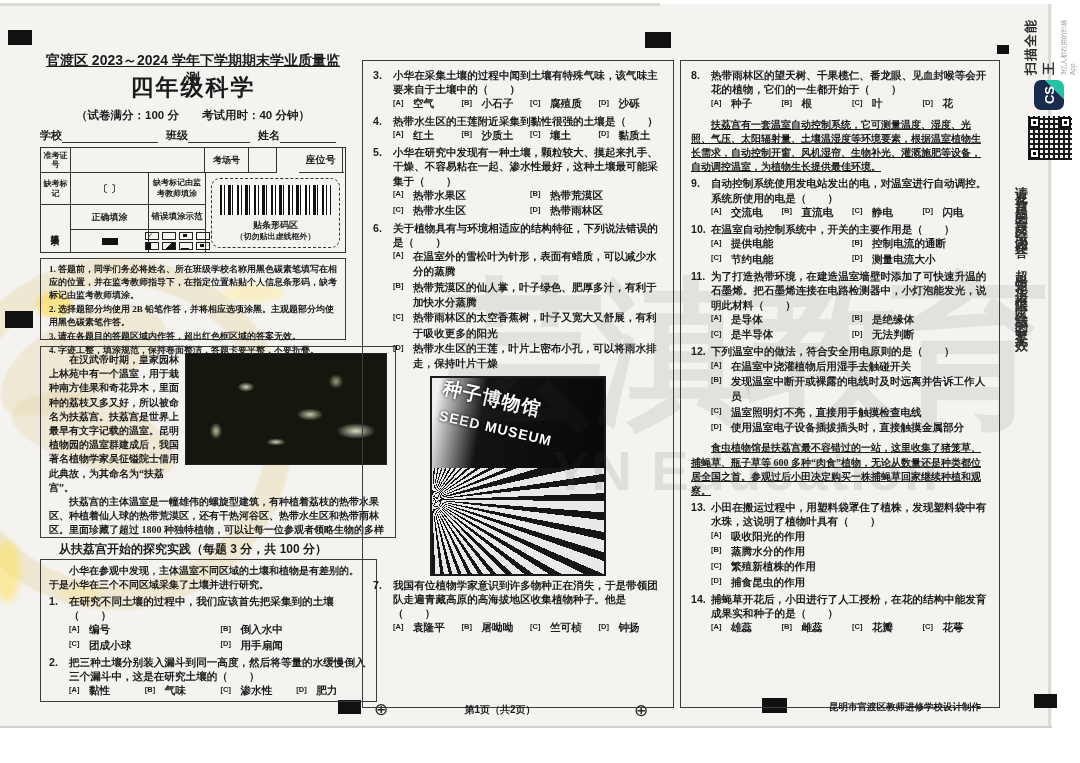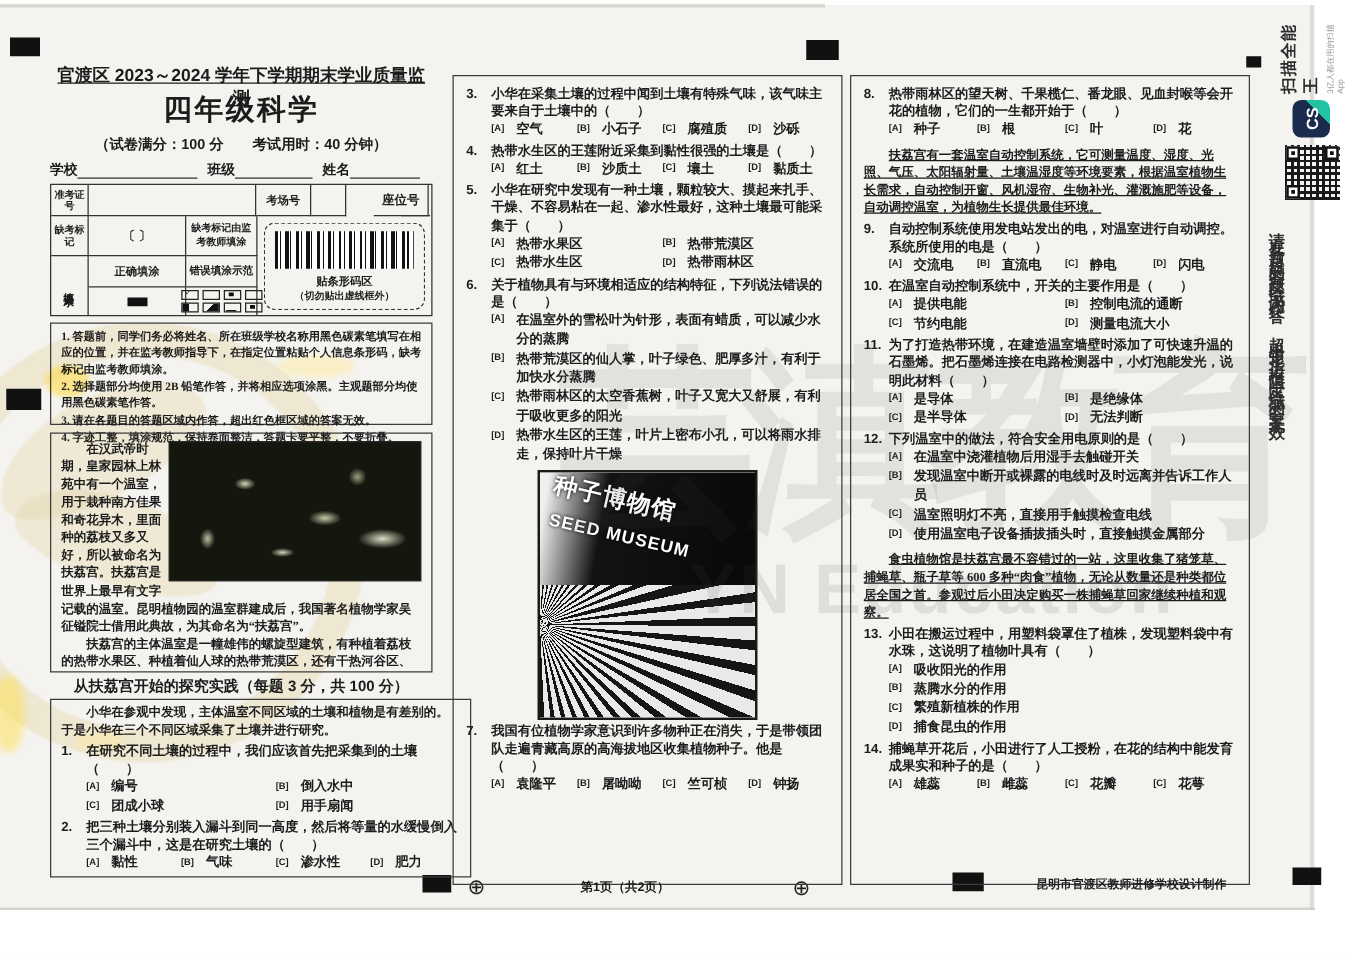--- a/index.html
+++ b/index.html
@@ -60,21 +60,21 @@
   .d-diag{background:linear-gradient(135deg,transparent 45%,#111 45%);}
   .d-dot::after{content:"";position:absolute;left:3px;top:1px;width:4px;height:3px;background:#111;}
   .d-line::after{content:"";position:absolute;left:1px;bottom:0px;width:8px;height:1.5px;background:#111;}
 
   
   .notices{position:absolute;left:40px;top:258px;width:306px;height:82px;box-sizing:border-box;padding:4px 8px 2px 8px;
            font-family:"Liberation Serif","DejaVu Serif",serif;font-size:9px;font-weight:bold;line-height:1.45;}
   .notices div{margin-bottom:1px;}
 
   
-  .pass1{position:absolute;left:40px;top:346px;width:306px;height:192px;box-sizing:border-box;padding:6px 8px;
+  .pass1{position:absolute;left:40px;top:346px;width:356px;height:192px;box-sizing:border-box;padding:6px 8px;
          font-family:"Liberation Serif","DejaVu Serif",serif;font-size:10px;font-weight:bold;line-height:1.42;overflow:hidden;}
   .pass1 p{margin:0;text-indent:2em;}
   .fuli-img{float:right;width:200px;height:110px;margin:0 0 3px 6px;border:1px solid #222;
      background:#14170e;
      background-image:radial-gradient(14px 8px at 30% 30%,#cfd3b8 0,transparent 60%),
        radial-gradient(22px 10px at 62% 55%,#c5caa8 0,transparent 60%),
        radial-gradient(30px 12px at 85% 70%,#d8dcc2 0,transparent 65%),
        radial-gradient(10px 14px at 15% 70%,#b9bf9d 0,transparent 60%),
        radial-gradient(16px 6px at 45% 80%,#cfd3b8 0,transparent 60%),
        radial-gradient(12px 12px at 75% 25%,#9aa17f 0,transparent 60%);}

